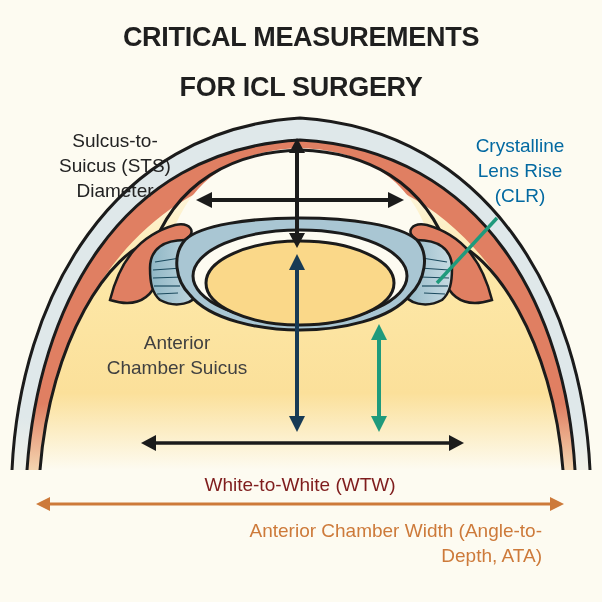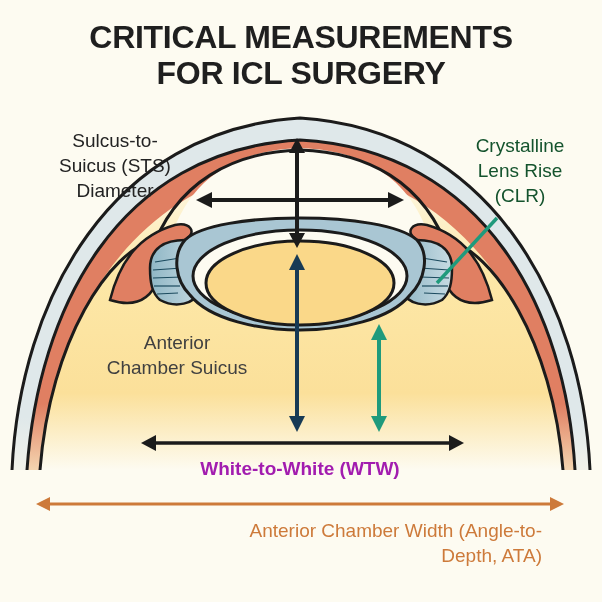--- a/index.html
+++ b/index.html
@@ -1,25 +1,25 @@
 <!DOCTYPE html>
 <html><head>
   <meta charset="utf-8">
   <style>
     html, body { margin:0; padding:0; }
     body { width:602px; height:602px; background:#fdfbf1; position:relative; overflow:hidden; font-family:"Liberation Sans", "DejaVu Sans", sans-serif; }
-    .title { position:absolute; left:0; width:602px; text-align:center; font-weight:bold; font-size:32px; color:#1f1f1f; letter-spacing:-0.3px; line-height:34px; }
+    .title { position:absolute; left:0; width:602px; text-align:center; font-weight:bold; font-size:27px; color:#1f1f1f; letter-spacing:-0.3px; line-height:34px; }
     .label { position:absolute; text-align:center; font-size:19px; line-height:25px; }
     svg { position:absolute; left:0; top:0; }
   </style>
 </head>
 <body>
 
 <div class="title" style="top:20px;">CRITICAL MEASUREMENTS</div>
-<div class="title" style="top:56px;text-align:center;">FOR ICL SURGERY</div>
+<div class="title" style="top:70px;text-align:center;">FOR ICL SURGERY</div>
 
 <svg width="602" height="602" viewBox="0 0 602 602">
   <defs>
     <linearGradient id="aqGrad" x1="0" y1="0" x2="0" y2="1">
       <stop offset="0" stop-color="#fdfbf1"></stop>
       <stop offset="0.35" stop-color="#fde8a8"></stop>
       <stop offset="0.75" stop-color="#fbe09a"></stop>
       <stop offset="1" stop-color="#fdfbf1"></stop>
     </linearGradient>
     <linearGradient id="irisFade" x1="0" y1="0" x2="0" y2="1">
@@ -121,31 +121,31 @@
     <polygon points="564,504 550,497 550,511" stroke="none"></polygon>
   </g>
 </svg>
 
 <div class="label" style="left:40px; top:128px; width:150px; color:#232323;">
   <div>Sulcus-to-</div>
   <div>Suicus (STS)</div>
   <div>Diameter</div>
 </div>
 
-<div class="label" style="left:440px; top:133px; width:160px; color:#14532d;">
+<div class="label" style="left:440px; top:133px; width:160px; color:#0369a1;">
   <div>Crystalline</div>
   <div>Lens Rise</div>
   <div>(CLR)</div>
 </div>
 
 <div class="label" style="left:92px; top:330px; width:170px; color:#404040;">
   <div>Anterior</div>
   <div>Chamber Suicus</div>
 </div>
 
-<div class="label" style="left:150px; top:456px; width:300px; color:#a21caf;font-weight:bold;">
+<div class="label" style="left:150px; top:472px; width:300px; color:#7f1d1d;">
   <div>White-to-White (WTW)</div>
 </div>
 
 <div class="label" style="left:60px; top:518px; width:482px; color:#cd7a3a;text-align:right;">
   <div>Anterior Chamber Width (Angle-to-</div>
   <div>Depth, ATA)</div>
 </div>
 
 </body></html>

